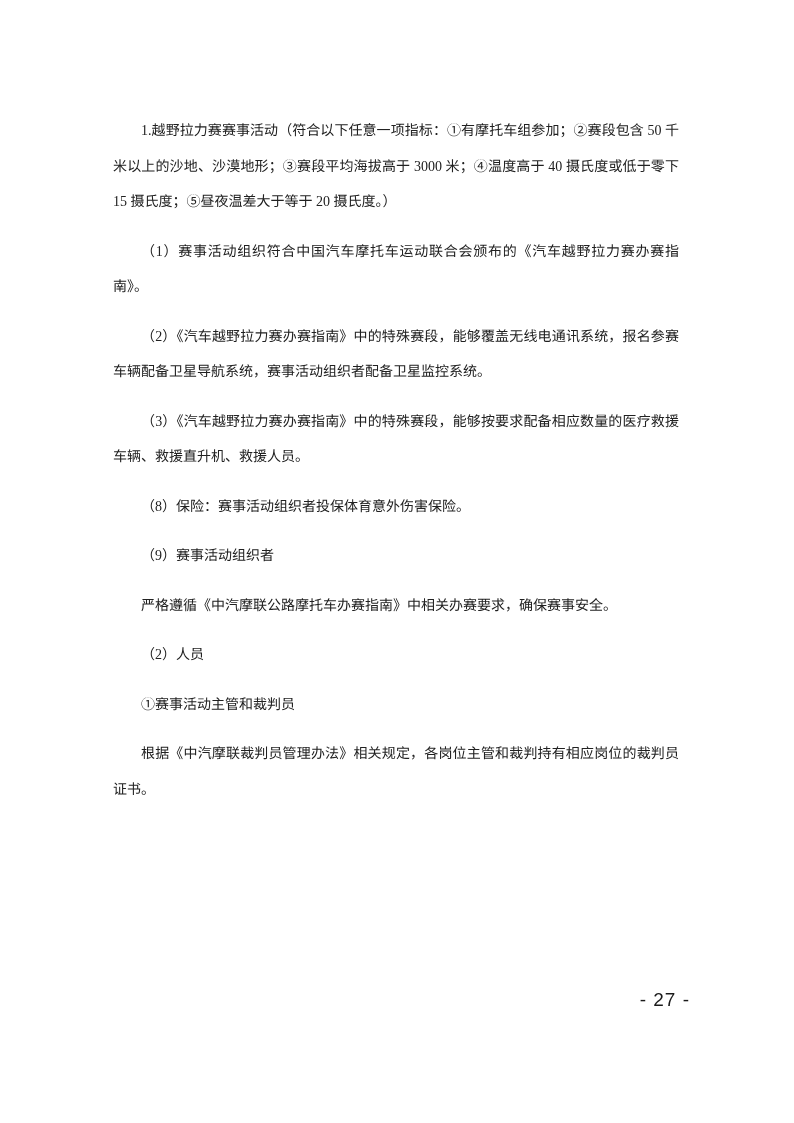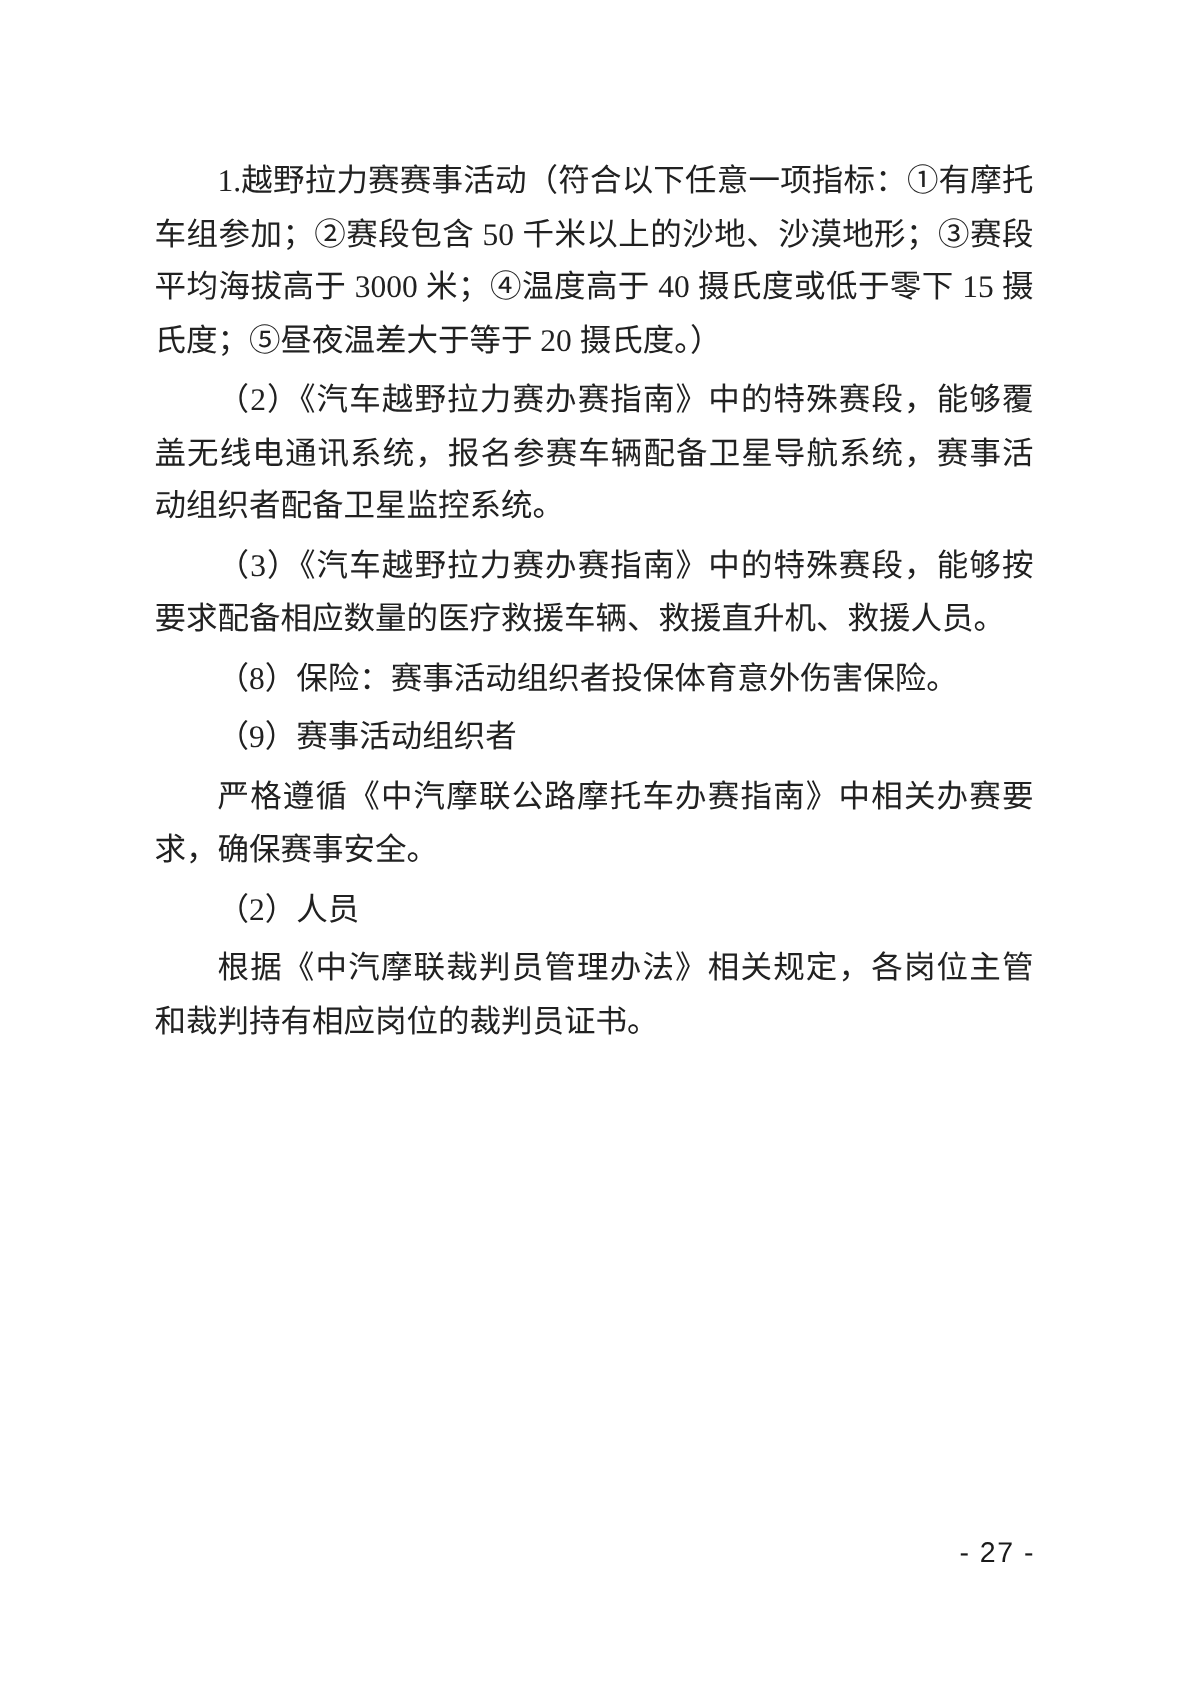--- a/index.html
+++ b/index.html
@@ -17,50 +17,51 @@
     font-family: "Liberation Serif", "DejaVu Serif", serif;
     color: #212121;
   }
   .content {
     position: absolute;
     left: 99px;
     top: 99px;
     width: 594px;
   }
   .content p {
-    margin: 4px;
+    margin: 14px;
     padding: 0;
-    font-size: 21px;
+    font-size: 14px;
     line-height: 35.5px;
     text-align: justify;
     text-justify: inter-ideograph;
     text-indent: 2em;
     word-break: break-all;
   }
   .page-number {
     position: absolute;
     top: 989px;
     left: 0;
     width: 690px;
     text-align: right;
     font-family: "Liberation Sans", "DejaVu Sans", sans-serif;
     font-size: 19px;
     color: #1a1a1a;
     letter-spacing: 1px;
-    margin-top: 36px;
   }
 </style>
 </head>
 <body>
 
 <div class="page">
   <div class="content">
     <p>1.越野拉力赛赛事活动（符合以下任意一项指标：①有摩托车组参加；②赛段包含 50 千米以上的沙地、沙漠地形；③赛段平均海拔高于 3000 米；④温度高于 40 摄氏度或低于零下 15 摄氏度；⑤昼夜温差大于等于 20 摄氏度。）</p>
+    <p>（1）赛事活动组织符合中国汽车摩托车运动联合会颁布的《汽车越野拉力赛办赛指南》。</p>
     <p>（2）《汽车越野拉力赛办赛指南》中的特殊赛段，能够覆盖无线电通讯系统，报名参赛车辆配备卫星导航系统，赛事活动组织者配备卫星监控系统。</p>
     <p>（3）《汽车越野拉力赛办赛指南》中的特殊赛段，能够按要求配备相应数量的医疗救援车辆、救援直升机、救援人员。</p>
     <p>（8）保险：赛事活动组织者投保体育意外伤害保险。</p>
     <p>（9）赛事活动组织者</p>
     <p>严格遵循《中汽摩联公路摩托车办赛指南》中相关办赛要求，确保赛事安全。</p>
     <p>（2）人员</p>
+    <p>①赛事活动主管和裁判员</p>
     <p>根据《中汽摩联裁判员管理办法》相关规定，各岗位主管和裁判持有相应岗位的裁判员证书。</p>
   </div>
   <div class="page-number">- 27 -</div>
 </div>
 
 </body></html>

